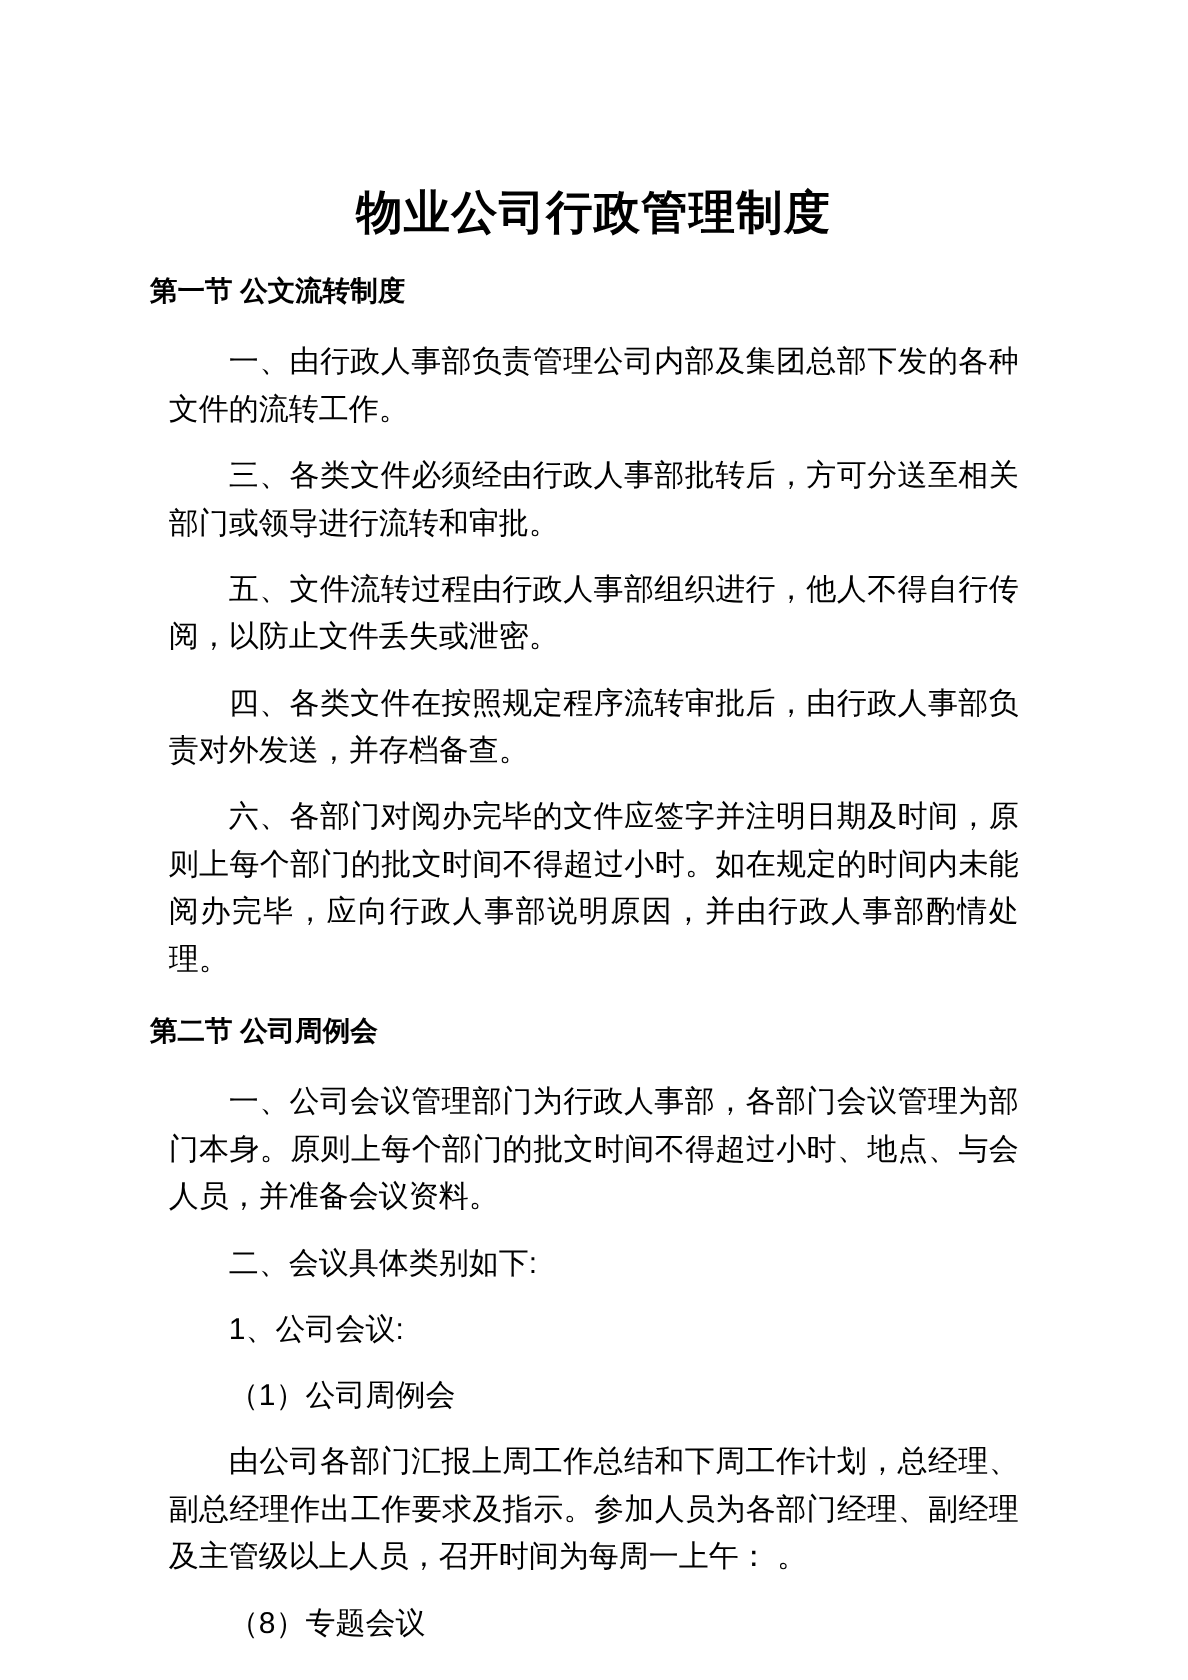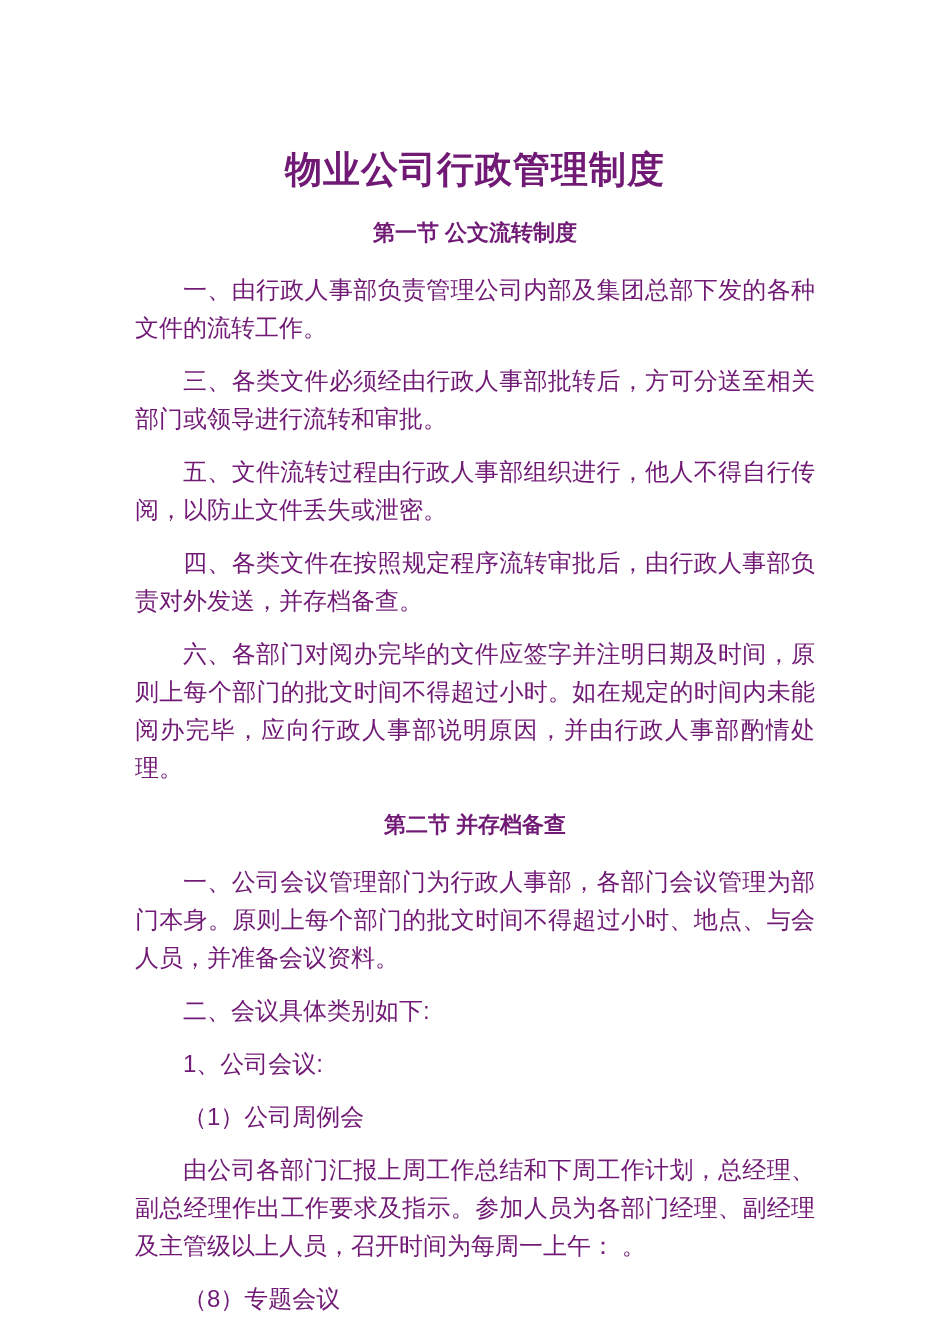--- a/index.html
+++ b/index.html
@@ -7,39 +7,38 @@
     margin: 0;
     padding: 0;
     background: #ffffff;
   }
   .page {
     position: relative;
     width: 950px;
     height: 1344px;
     margin: 0 auto;
     background: #ffffff;
-    color: #701a75;
+    color: #000000;
     padding: 145px 120px 0 120px;
     overflow: hidden;
     font-family: "Liberation Sans", sans-serif;
   }
   .doc-title {
     margin: 0;
     font-size: 37px;
     line-height: 50px;
     font-weight: 700;
     text-align: center;
     letter-spacing: 1px;
   }
   .section-heading {
     margin: 22px 0 22px 0;
     font-size: 22px;
     line-height: 32px;
     font-weight: 700;
-    text-align: center;
   }
   .para {
     margin: 15px;
     font-size: 24px;
     line-height: 38px;
     text-indent: 2em;
     text-align: justify;
     line-break: strict;
   }
 </style>
@@ -51,21 +50,21 @@
   <h1 class="doc-title">物业公司行政管理制度</h1>
 
   <h2 class="section-heading">第一节 公文流转制度</h2>
 
   <p class="para">一、由行政人事部负责管理公司内部及集团总部下发的各种文件的流转工作。</p>
   <p class="para">三、各类文件必须经由行政人事部批转后，方可分送至相关部门或领导进行流转和审批。</p>
   <p class="para">五、文件流转过程由行政人事部组织进行，他人不得自行传阅，以防止文件丢失或泄密。</p>
   <p class="para">四、各类文件在按照规定程序流转审批后，由行政人事部负责对外发送，并存档备查。</p>
   <p class="para">六、各部门对阅办完毕的文件应签字并注明日期及时间，原则上每个部门的批文时间不得超过小时。如在规定的时间内未能阅办完毕，应向行政人事部说明原因，并由行政人事部酌情处理。</p>
 
-  <h2 class="section-heading">第二节 并存档备查</h2>
+  <h2 class="section-heading">第二节 公司周例会</h2>
 
   <p class="para">一、公司会议管理部门为行政人事部，各部门会议管理为部门本身。原则上每个部门的批文时间不得超过小时、地点、与会人员，并准备会议资料。</p>
   <p class="para">二、会议具体类别如下:</p>
   <p class="para">1、公司会议:</p>
   <p class="para">（1）公司周例会</p>
   <p class="para">由公司各部门汇报上周工作总结和下周工作计划，总经理、副总经理作出工作要求及指示。参加人员为各部门经理、副经理及主管级以上人员，召开时间为每周一上午： 。</p>
   <p class="para">（8）专题会议</p>
 
 </div>
 

